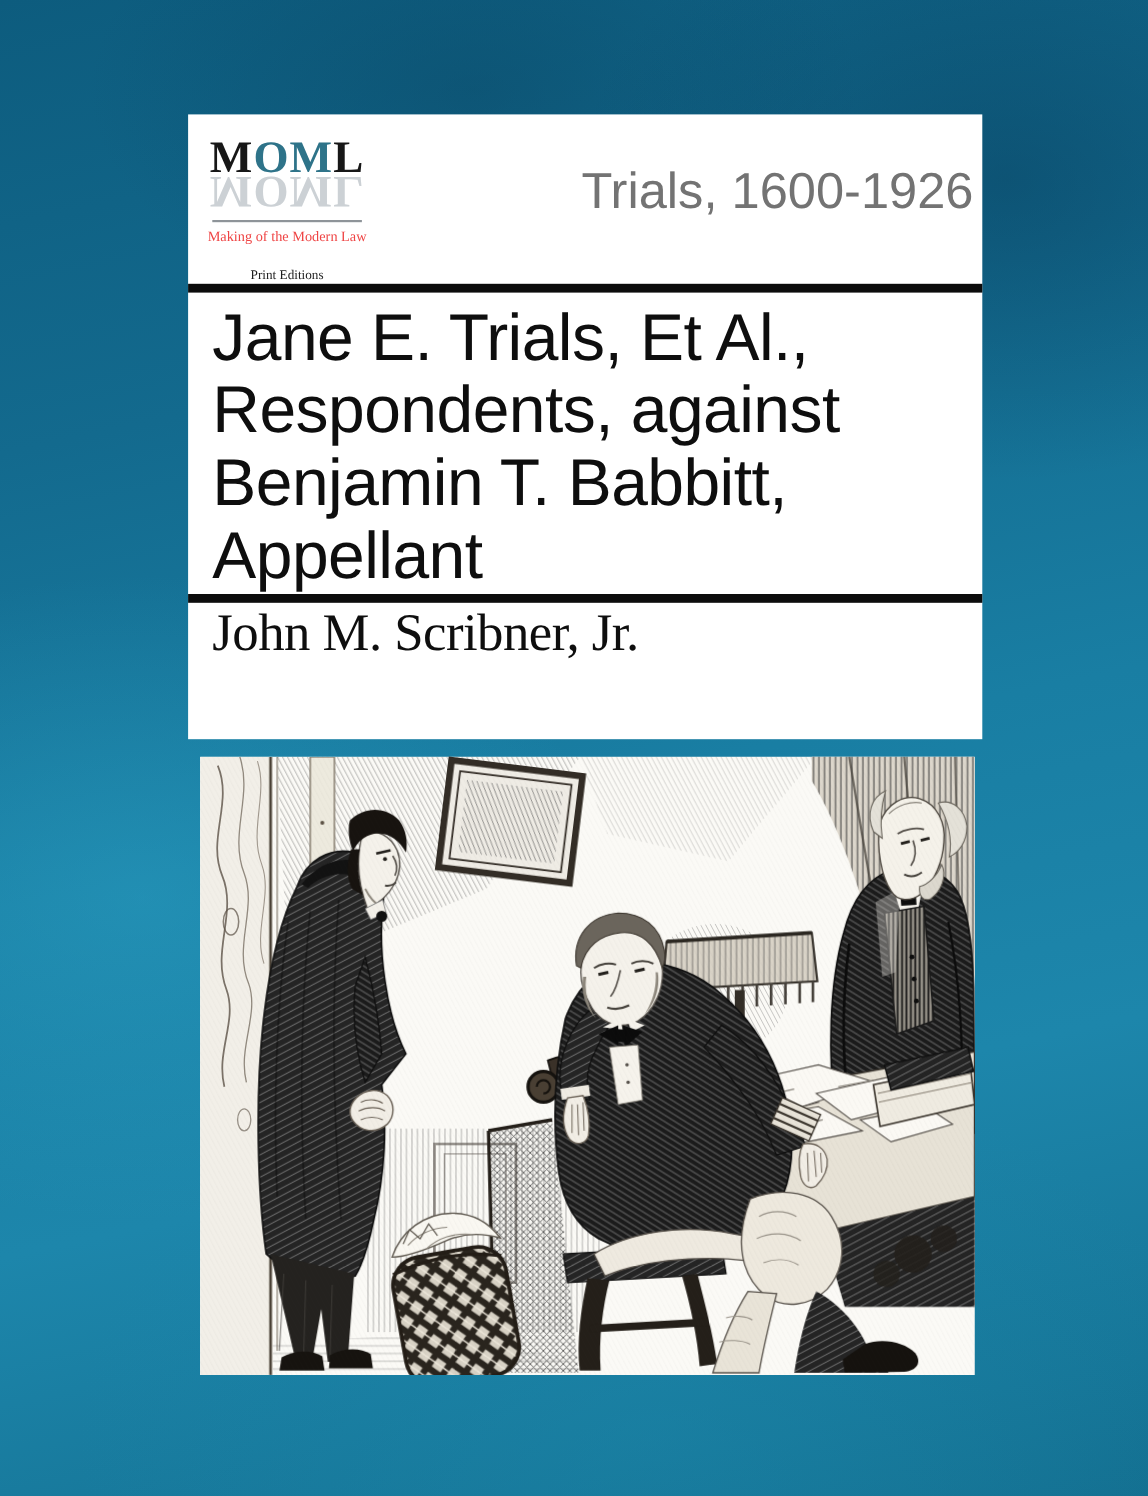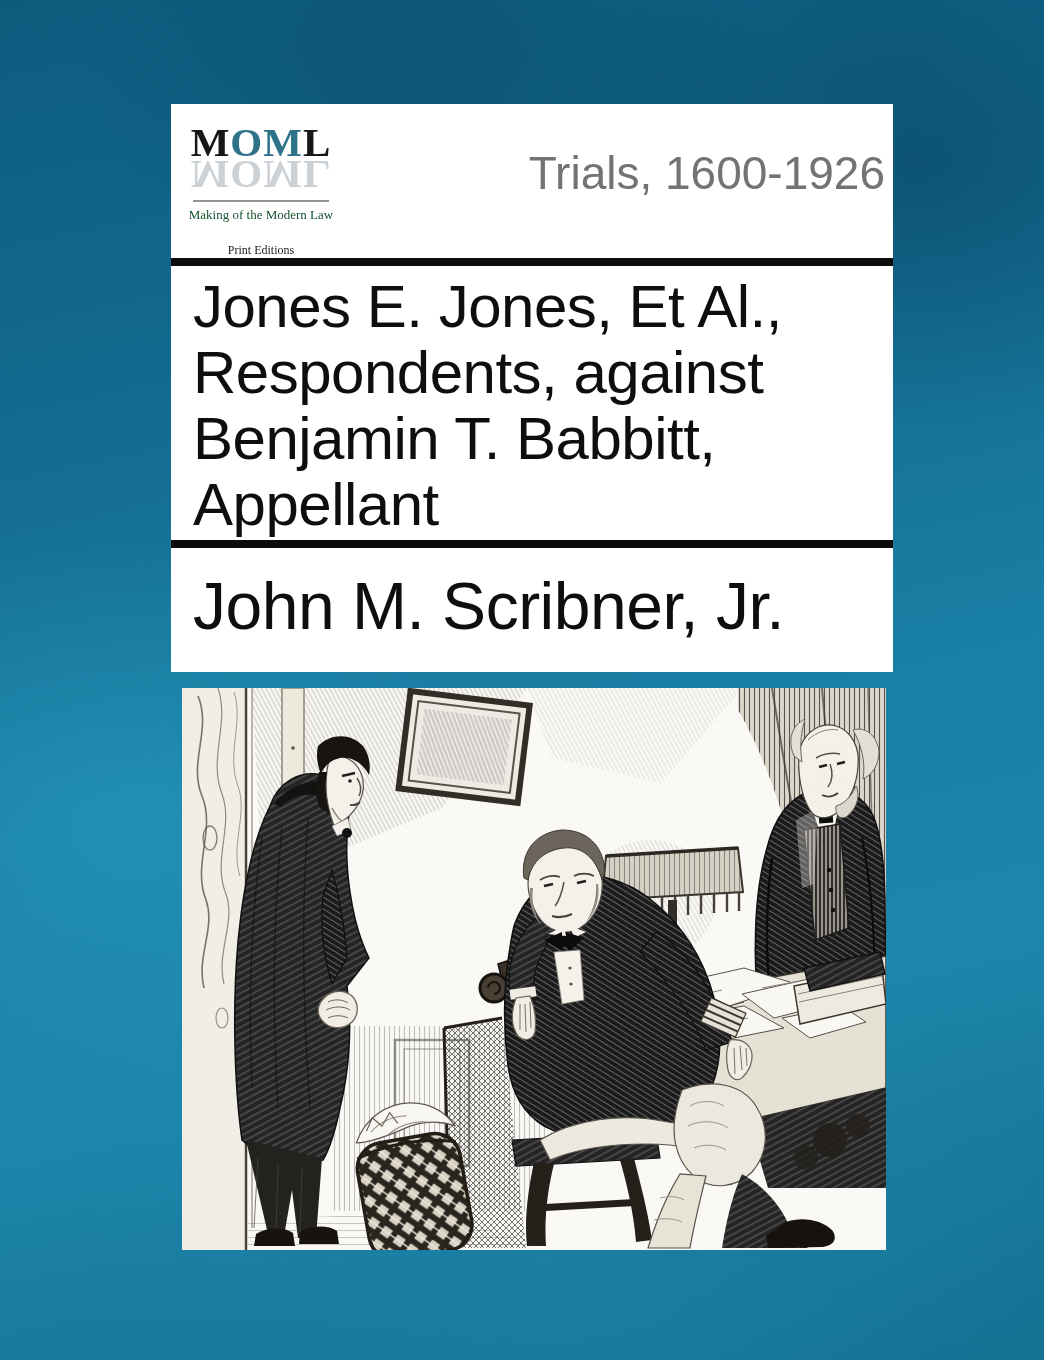--- a/index.html
+++ b/index.html
@@ -26,36 +26,36 @@
     position:absolute;left:14px;top:18px;width:152px;text-align:center;
     font-family:"Liberation Serif",serif;color:#171717;
   }
   .logo-word{font-size:41px;font-weight:600;letter-spacing:1px;line-height:1;white-space:nowrap;}
   .logo-word .lt{color:#2e7389;}
   .logo-reflection{
     font-size:41px;font-weight:600;letter-spacing:1px;line-height:1;white-space:nowrap;
     transform:scaleY(-1);color:#ccd1d5;margin-top:-9px;
   }
   .logo-rule{height:2px;background:#8e9499;margin:5px 8px 6px;}
-  .logo-tagline{font-size:13px;line-height:1.15;color:#14532d;}
+  .logo-tagline{font-size:13px;line-height:1.15;color:#ef4444;}
   .logo-subtagline{font-size:12px;margin-top:20px;color:#1d1d1d;}
   .series-title{
     position:absolute;top:42px;right:8px;
     font-size:46px;color:#737373;letter-spacing:0;white-space:nowrap;
   }
   .hrule{position:absolute;left:0;width:722px;height:8px;background:#0c0c0c;}
   .hrule.r1{top:154px;}
   .hrule.r2{top:436px;}
   .book-title{
     position:absolute;left:22px;top:170px;width:662px;
     font-size:60px;line-height:66px;color:#0e0e0e;letter-spacing:-0.5px;
   }
   .book-author{
-    position:absolute;left:22px;top:464px;width:662px;
-    font-size:66px;color:#0e0e0e;letter-spacing:-0.5px;white-space:nowrap;
+    position:absolute;left:22px;top:444px;width:662px;
+    font-size:48px;color:#0e0e0e;letter-spacing:-0.5px;white-space:nowrap;font-family:Liberation Serif, serif;
   }
   
   .illustration{
     position:absolute;left:182px;top:688px;width:704px;height:562px;
     background:#fbfaf6;
   }
   .illustration svg{display:block;}
 </style>
 </head>
 <body>
@@ -69,21 +69,21 @@
       <div class="logo-reflection">MOML</div>
       <div class="logo-rule"></div>
       <div class="logo-tagline">Making of the Modern Law</div>
       <div class="logo-subtagline">Print Editions</div>
     </div>
 
     <div class="series-title">Trials, 1600-1926</div>
 
     <div class="hrule r1"></div>
 
-    <div class="book-title">Jones E. Jones, Et Al., Respondents, against Benjamin T. Babbitt, Appellant</div>
+    <div class="book-title">Jane E. Trials, Et Al., Respondents, against Benjamin T. Babbitt, Appellant</div>
 
     <div class="hrule r2"></div>
 
     <div class="book-author">John M. Scribner, Jr.</div>
   </div>
 
   <div class="illustration">
     <svg width="704" height="562" viewBox="0 0 704 562" role="img" aria-label="Black-and-white wood engraving: a man in a long overcoat bows with clasped hands before an older gentleman seated in an armchair with his arm draped over the chair and legs crossed; an elderly balding clerk stands behind a desk piled with papers and books; a fringed lamp, a tilted framed picture, panelled walls and a wicker basket furnish the office.">
       <defs>
         <pattern id="pCoat" width="5" height="5" patternUnits="userSpaceOnUse" patternTransform="rotate(32)">

